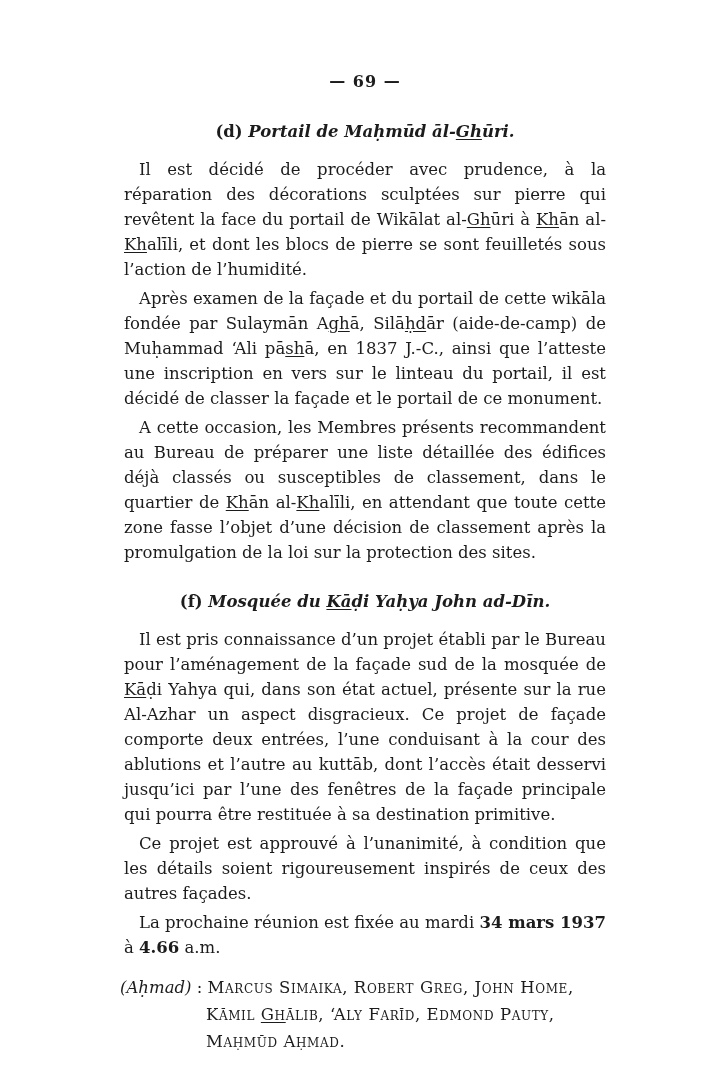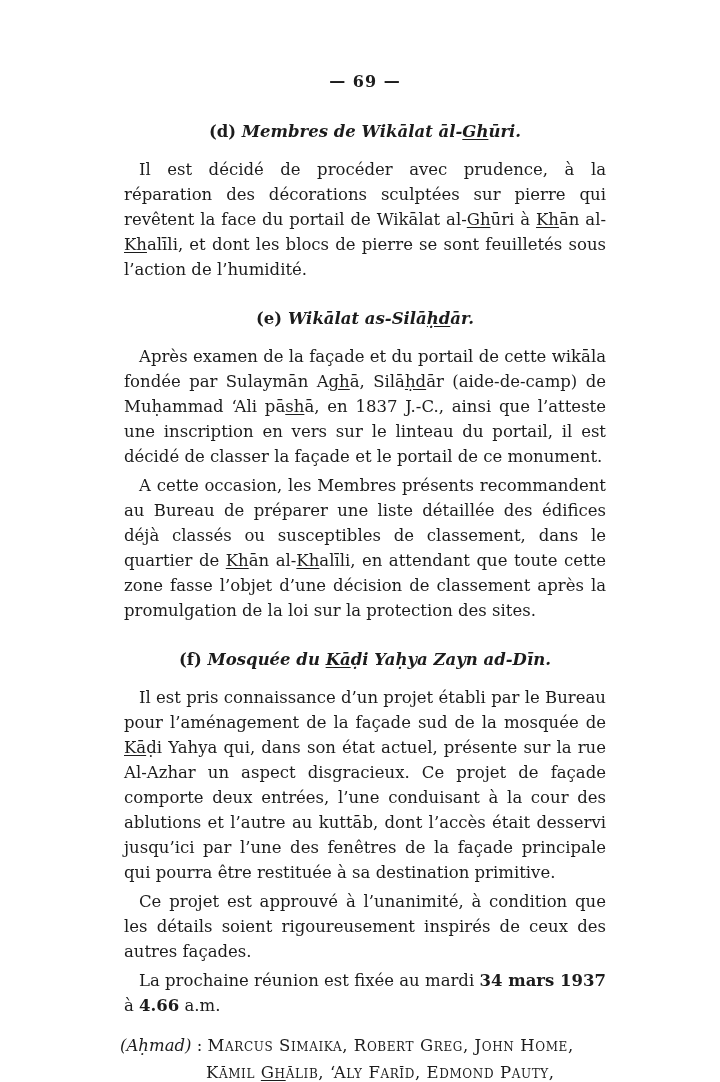--- a/index.html
+++ b/index.html
@@ -53,32 +53,31 @@
   .b  { font-weight: bold; }
 </style>
 </head>
 <body>
 
 <div class="page">
 
   <div class="page-number">— 69 —</div>
 
   <div class="section">
-    <h2 class="heading"><span>(d) </span><span class="it">Membres de Wikālat āl-</span><span class="it u">Gh</span><span class="it">ūri.</span></h2>
+    <h2 class="heading"><span>(d) </span><span class="it">Portail de Maḥmūd āl-</span><span class="it u">Gh</span><span class="it">ūri.</span></h2>
     <p class="para"><span>Il est décidé de procéder avec prudence, à la réparation des décorations sculptées sur pierre qui revêtent la face du portail de Wikālat al-</span><span class="u">Gh</span><span>ūri à </span><span class="u">Kh</span><span>ān al-</span><span class="u">Kh</span><span>alīli, et dont les blocs de pierre se sont feuilletés sous l’action de l’humidité.</span></p>
   </div>
 
   <div class="section">
-    <h2 class="heading"><span>(e) </span><span class="it">Wikālat as-Silā</span><span class="it u">ḥd</span><span class="it">ār.</span></h2>
     <p class="para"><span>Après examen de la façade et du portail de cette wikāla fondée par Sulaymān A</span><span class="u">gh</span><span>ā, Silā</span><span class="u">ḥd</span><span>ār (aide-de-camp) de Muḥammad ‘Ali pā</span><span class="u">sh</span><span>ā, en 1837 J.-C., ainsi que l’atteste une inscription en vers sur le linteau du portail, il est décidé de classer la façade et le portail de ce monument.</span></p>
     <p class="para"><span>A cette occasion, les Membres présents recommandent au Bureau de préparer une liste détaillée des édifices déjà classés ou susceptibles de classement, dans le quartier de </span><span class="u">Kh</span><span>ān al-</span><span class="u">Kh</span><span>alīli, en attendant que toute cette zone fasse l’objet d’une décision de classement après la promulgation de la loi sur la protection des sites.</span></p>
   </div>
 
   <div class="section">
-    <h2 class="heading"><span>(f) </span><span class="it">Mosquée du </span><span class="it u">Kā</span><span class="it">ḍi Yaḥya Zayn ad-Dīn.</span></h2>
+    <h2 class="heading"><span>(f) </span><span class="it">Mosquée du </span><span class="it u">Kā</span><span class="it">ḍi Yaḥya John ad-Dīn.</span></h2>
     <p class="para"><span>Il est pris connaissance d’un projet établi par le Bureau pour l’aménagement de la façade sud de la mosquée de </span><span class="u">Kā</span><span>ḍi Yahya qui, dans son état actuel, présente sur la rue Al-Azhar un aspect disgracieux.  Ce projet de façade comporte deux entrées, l’une conduisant à la cour des ablutions et l’autre au kuttāb, dont l’accès était desservi jusqu’ici par l’une des fenêtres de la façade principale qui pourra être restituée à sa destination primitive.</span></p>
     <p class="para"><span>Ce projet est approuvé à l’unanimité, à condition que les détails soient rigoureusement inspirés de ceux des autres façades.</span></p>
     <p class="para"><span>La prochaine réunion est fixée au mardi </span><span class="b">34 mars 1937</span><span> à </span><span class="b">4.66</span><span> a.m.</span></p>
   </div>
 
   <div class="signature"><span class="it">(Aḥmad)</span><span> :  </span><span class="sc">Marcus Simaika, Robert Greg, John Home,</span><br><span class="sc">Kāmil </span><span class="u sc">Gh</span><span class="sc">ālib, ‘Aly Farīd, Edmond Pauty,</span><br><span class="sc">Maḥmūd Aḥmad.</span></div>
 
 </div>
 
 </body></html>

